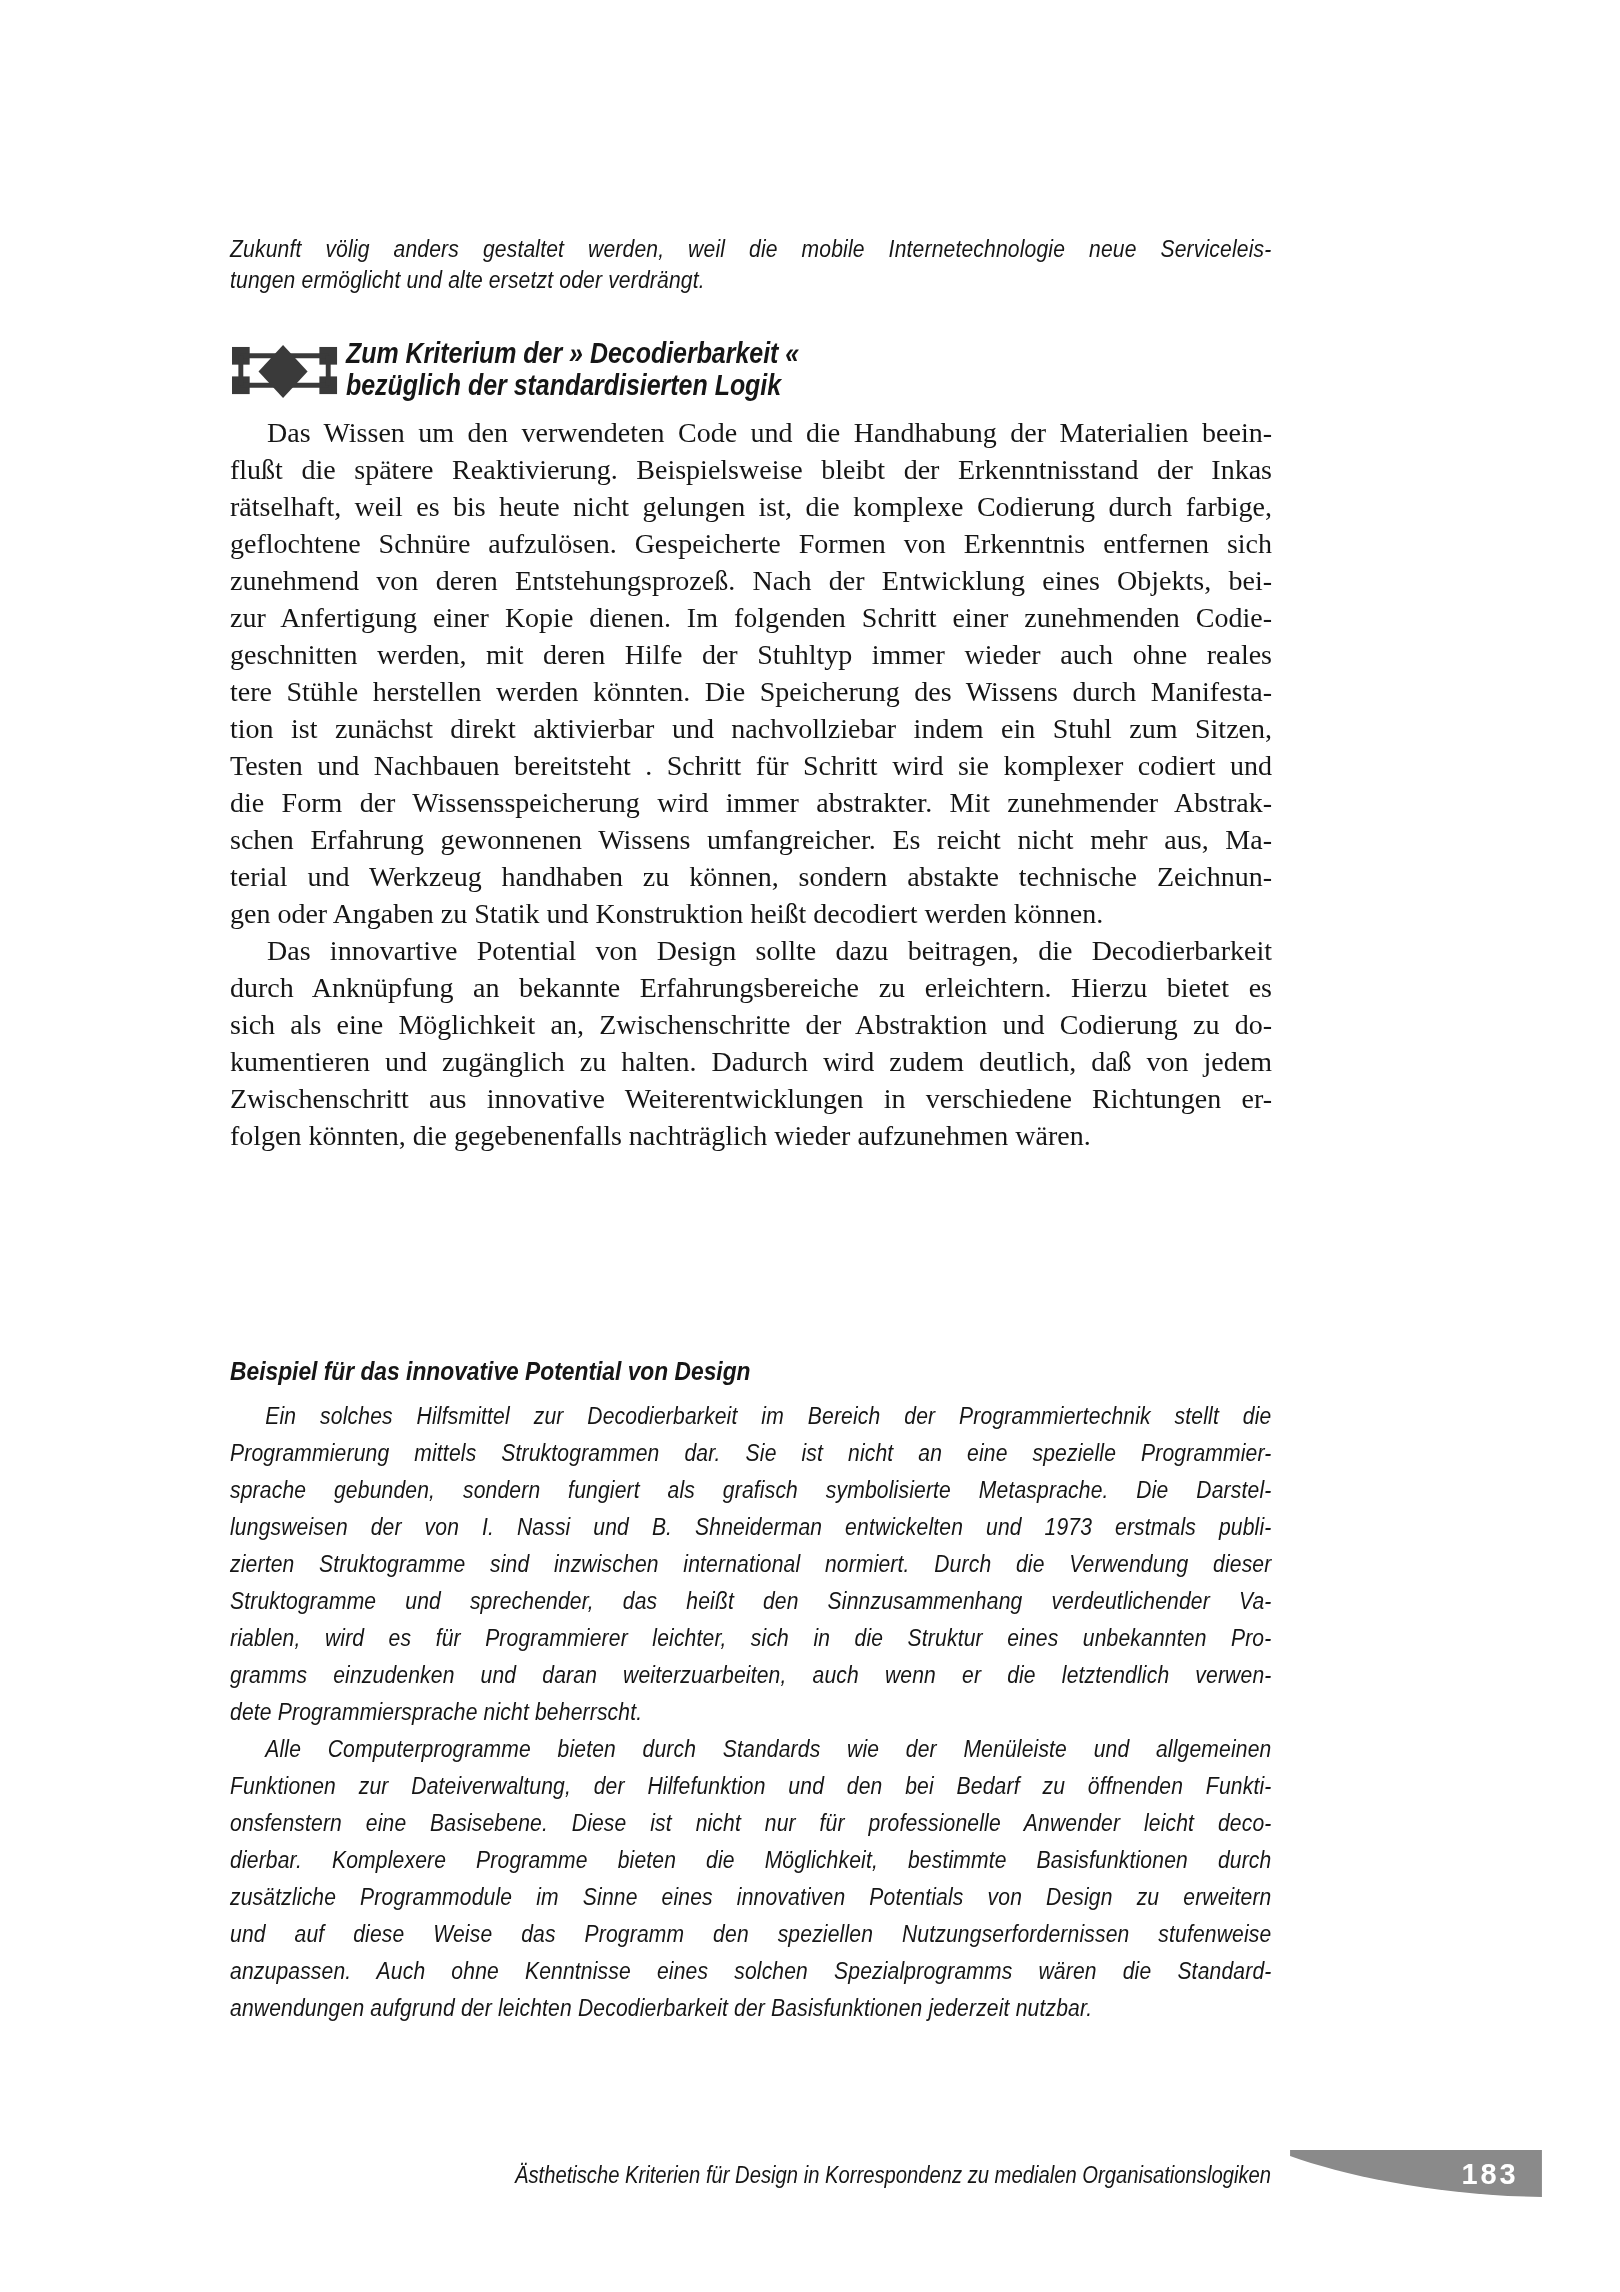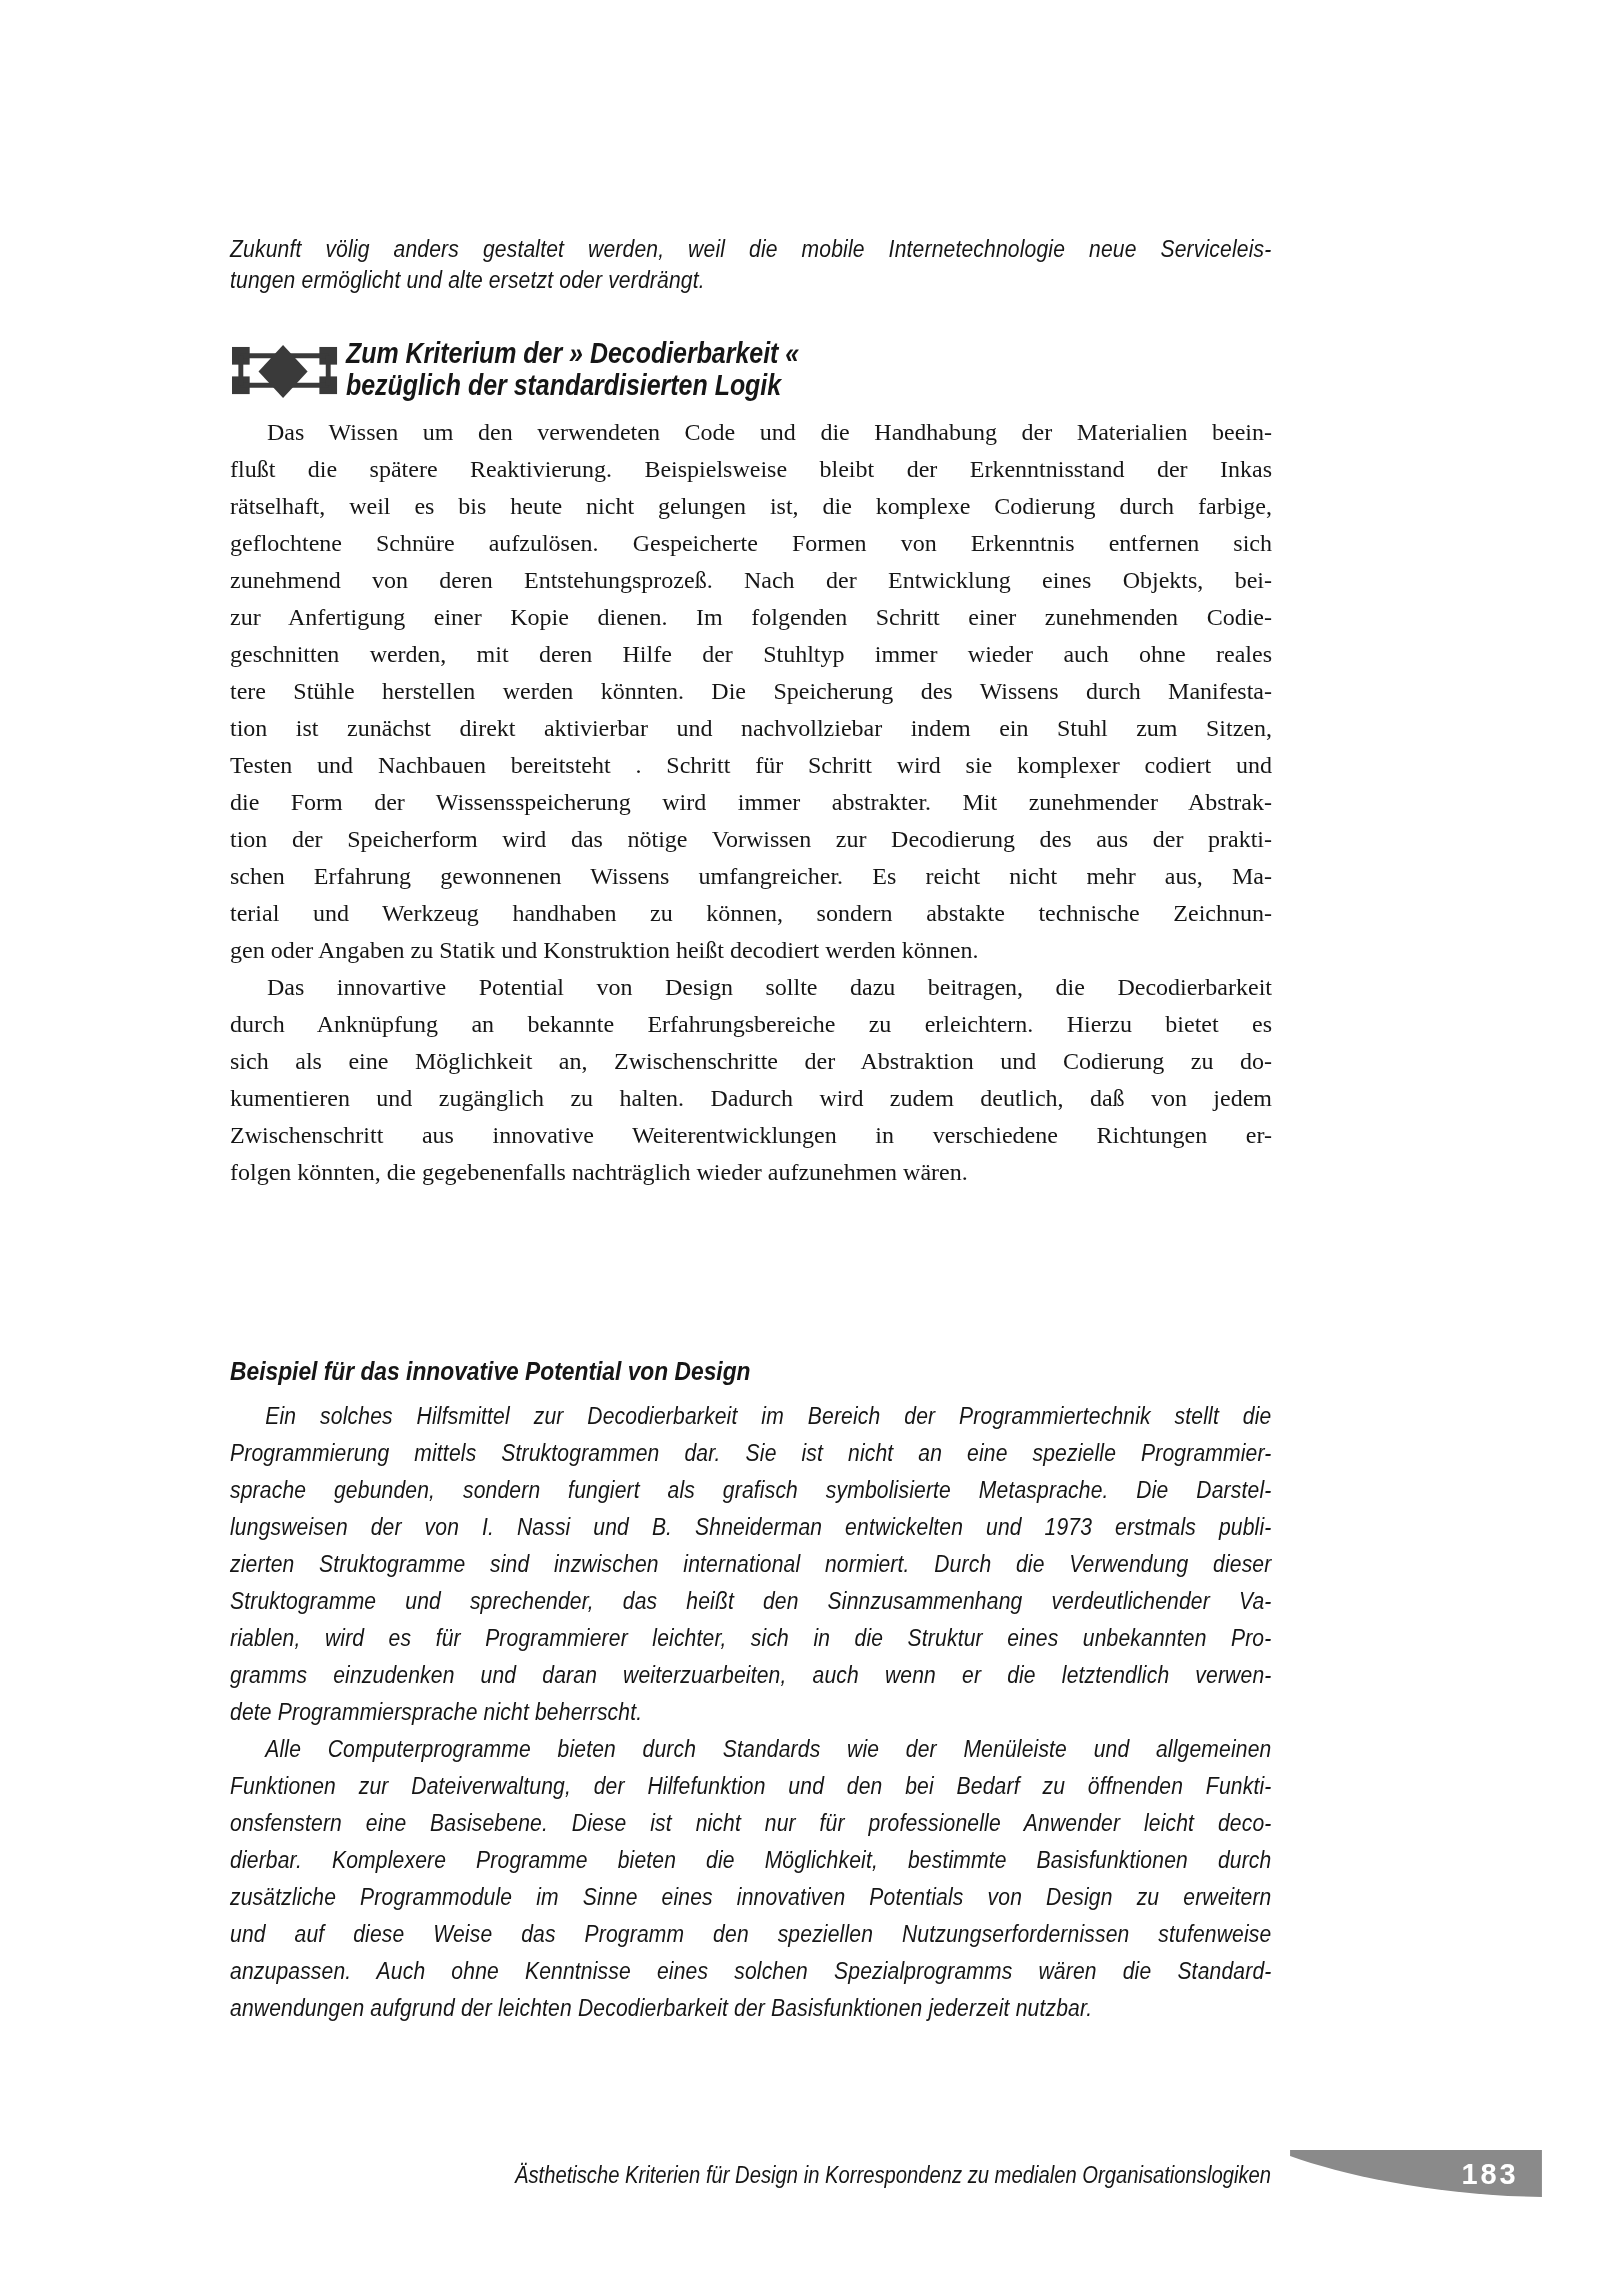--- a/index.html
+++ b/index.html
@@ -23,21 +23,21 @@
   .intro .line:last-child { text-align:left; text-align-last:left; }
 
   
   .heading-icon { left:232px; top:345px; width:108px; height:54px; }
   .heading-text { left:346px; top:337px; width:1176px; font-style:italic;
                   font-weight:bold; font-size:29px; line-height:32px;
                   white-space:nowrap; }
 
   
   .body-serif { left:230px; top:414px; width:1042px;
-                font-size:24px; line-height:37px; }
+                font-size:28px; line-height:37px; }
   .body-serif .line { text-align:justify; text-align-last:justify; }
   .para .line:first-child { text-indent:37px; }
   .para .line:last-child  { text-align-last:left; }
 
   
   .subheading { left:230px; top:1356px; width:1372px; font-style:italic;
                 font-weight:bold; font-size:26.5px; white-space:nowrap; }
 
   
   .body-italic { left:230px; top:1397px; width:1211px; font-style:italic;
@@ -92,21 +92,20 @@
         <div class="line">flußt die spätere Reaktivierung. Beispielsweise bleibt der Erkenntnisstand der Inkas</div>
         <div class="line">rätselhaft, weil es bis heute nicht gelungen ist, die komplexe Codierung durch farbige,</div>
         <div class="line">geflochtene Schnüre aufzulösen. Gespeicherte Formen von Erkenntnis entfernen sich</div>
         <div class="line">zunehmend von deren Entstehungsprozeß. Nach der Entwicklung eines Objekts, bei-</div>
         <div class="line">zur Anfertigung einer Kopie dienen. Im folgenden Schritt einer zunehmenden Codie-</div>
         <div class="line">geschnitten werden, mit deren Hilfe der Stuhltyp immer wieder auch ohne reales</div>
         <div class="line">tere Stühle herstellen werden könnten. Die Speicherung des Wissens durch Manifesta-</div>
         <div class="line">tion ist zunächst direkt aktivierbar und nachvollziebar indem ein Stuhl zum Sitzen,</div>
         <div class="line">Testen und Nachbauen bereitsteht . Schritt für Schritt wird sie komplexer codiert und</div>
         <div class="line">die Form der Wissensspeicherung wird immer abstrakter. Mit zunehmender Abstrak-</div>
-        <div class="line">tion der Speicherform wird das nötige Vorwissen zur Decodierung des aus der prakti-</div>
         <div class="line">schen Erfahrung gewonnenen Wissens umfangreicher. Es reicht nicht mehr aus, Ma-</div>
         <div class="line">terial und Werkzeug handhaben zu können, sondern abstakte technische Zeichnun-</div>
         <div class="line">gen oder Angaben zu Statik und Konstruktion heißt decodiert werden können.</div>
       </div>
     <div class="para">
         <div class="line">Das innovartive Potential von Design sollte dazu beitragen, die Decodierbarkeit</div>
         <div class="line">durch Anknüpfung an bekannte Erfahrungsbereiche zu erleichtern. Hierzu bietet es</div>
         <div class="line">sich als eine Möglichkeit an, Zwischenschritte der Abstraktion und Codierung zu do-</div>
         <div class="line">kumentieren und zugänglich zu halten. Dadurch wird zudem deutlich, daß von jedem</div>
         <div class="line">Zwischenschritt aus innovative Weiterentwicklungen in verschiedene Richtungen er-</div>

